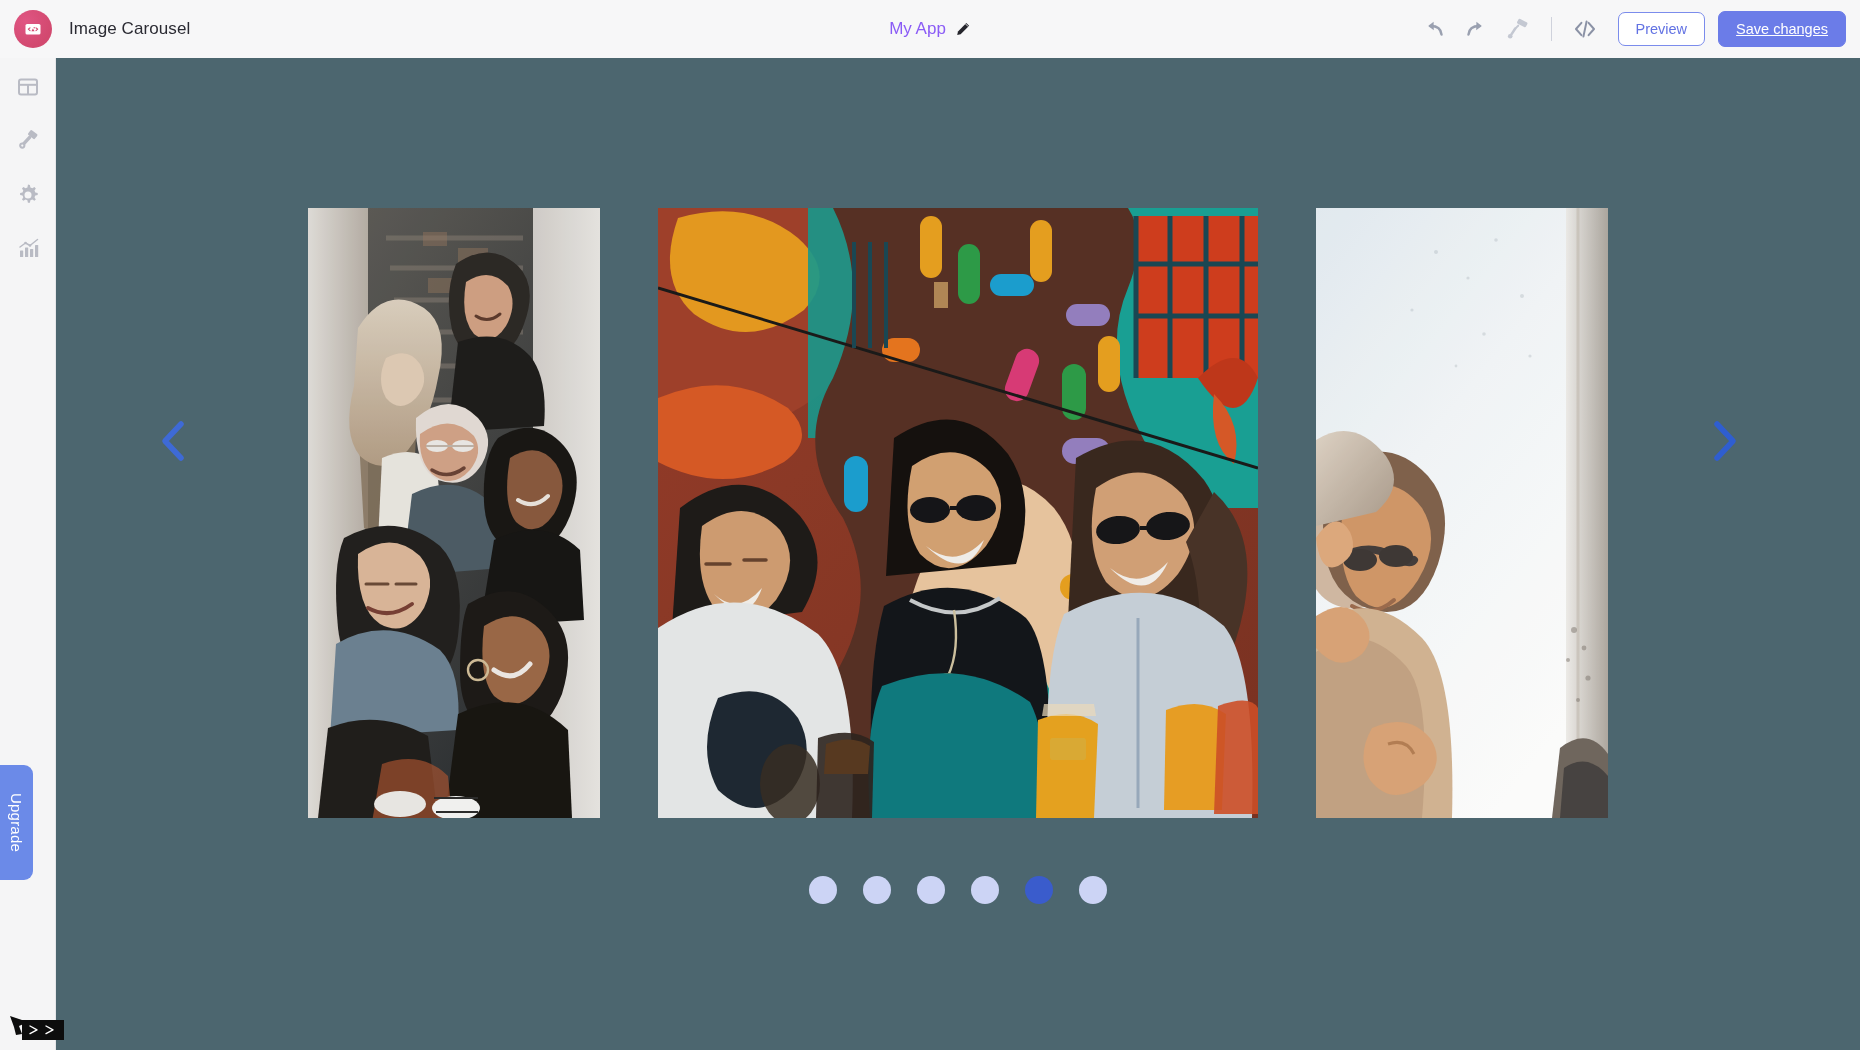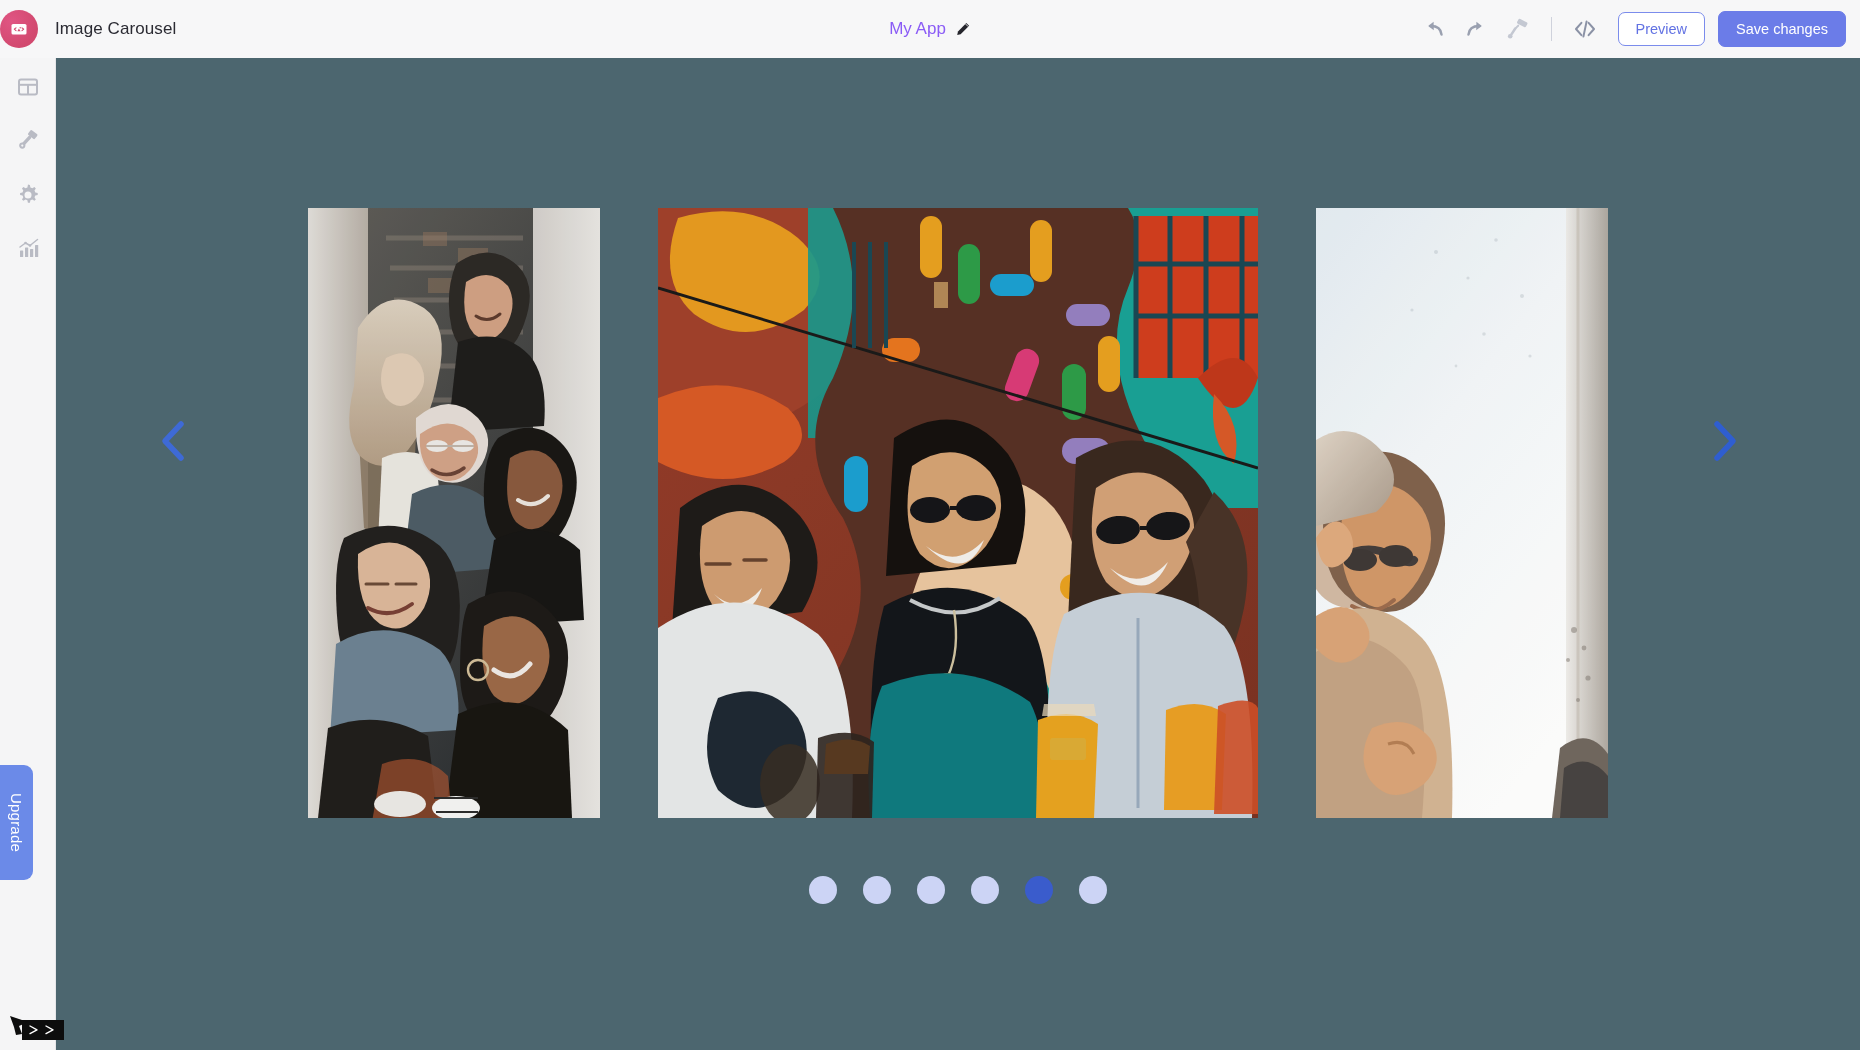--- a/index.html
+++ b/index.html
@@ -21,21 +21,21 @@
   .topbar {
     position: absolute; top: 0; left: 0;
     width: 1860px; height: 58px;
     background: #f7f7f8;
     display: flex; align-items: center;
     z-index: 20;
   }
 
   .brand {
     display: flex; align-items: center;
-    padding-left: 0;
+    padding-left: 14px;
     width: 330px;
   }
   .brand-logo {
     width: 38px; height: 38px; border-radius: 50%;
     background: #d94a76;
     background-image: radial-gradient(circle at 30% 30%, #e05583 0%, #d2496f 70%);
     display: flex; align-items: center; justify-content: center;
     flex: 0 0 auto;
     position: relative;
     overflow: hidden;
@@ -93,20 +93,21 @@
     color: #6272e3;
     padding: 9px 17px;
     margin-left: 12px;
   }
   .btn-save {
     background: #6b7ce8;
     border: 1.4px solid #6b7ce8;
     color: #ffffff;
     padding: 10px 17px;
     margin-left: 13px;
+    text-decoration: underline;
   }
 
   
   .rail {
     position: absolute; top: 58px; left: 0;
     width: 56px; height: 992px;
     background: #f5f5f6;
     border-right: 1px solid #e6e6e9;
     z-index: 15;
   }

